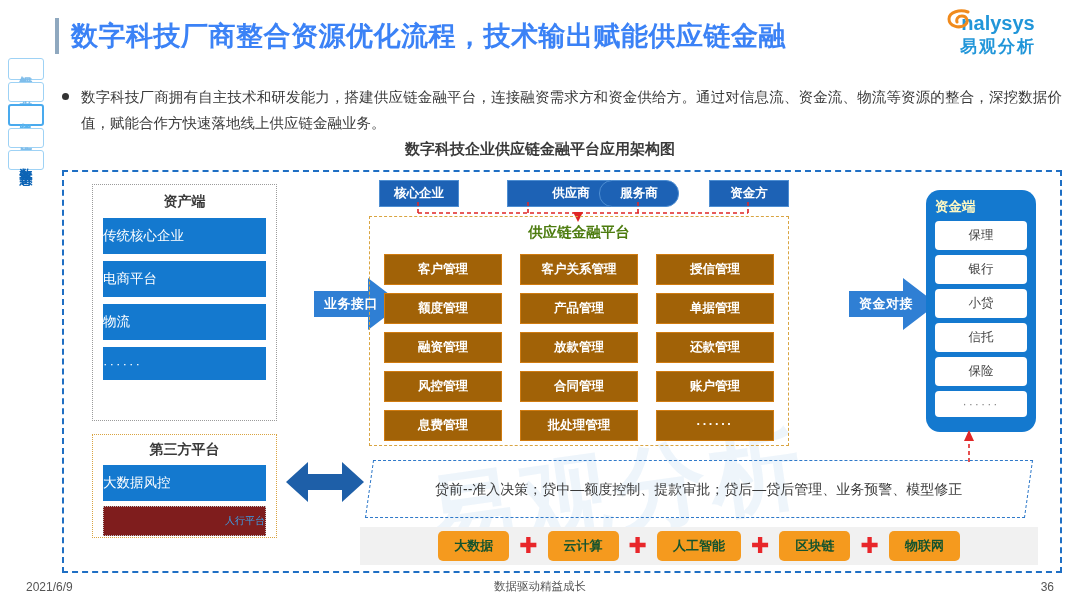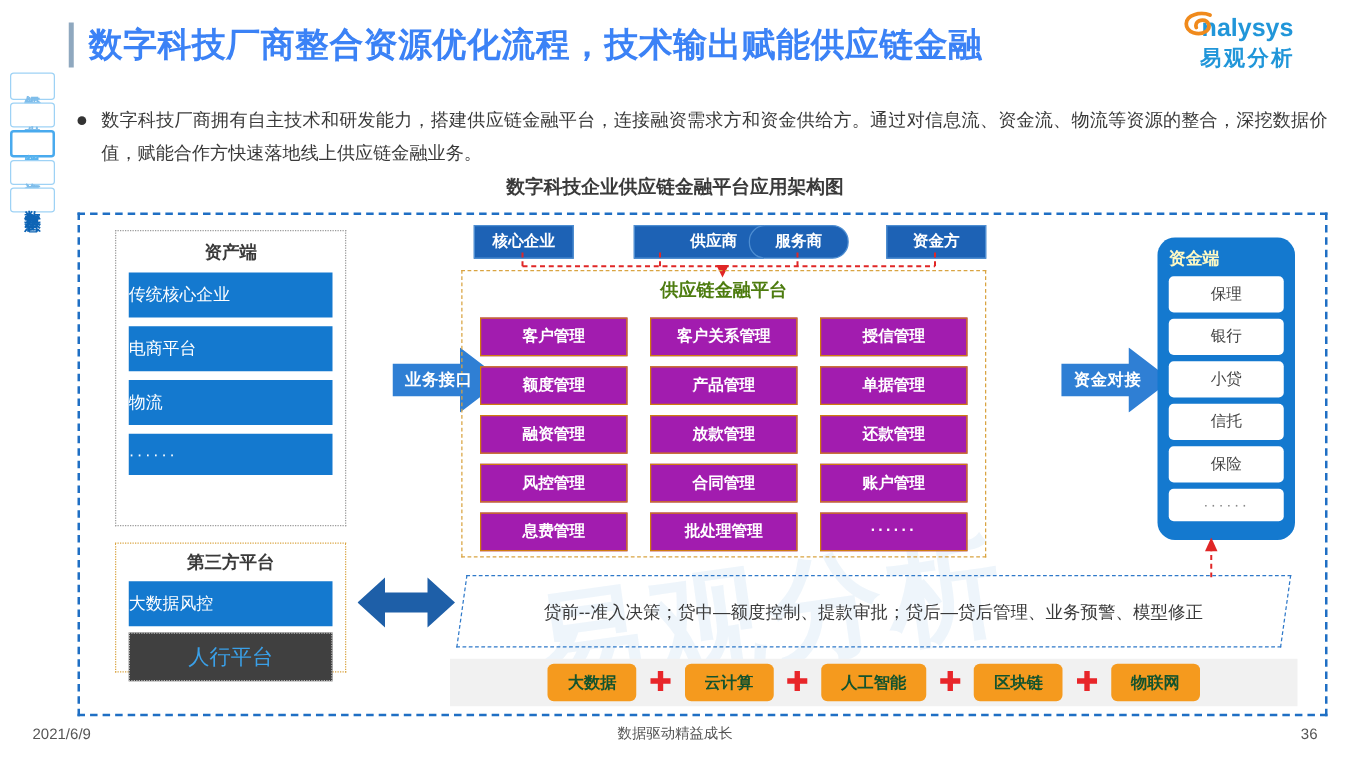--- a/index.html
+++ b/index.html
@@ -115,22 +115,22 @@
 
   #third-party-box {
     position: absolute; left: 28px; top: 262px;
     width: 185px; height: 104px;
     border: 1px dotted #d9a441;
     box-sizing: border-box;
     padding: 5px 10px;
   }
   #third-party-box .col-title { margin: 1px 0 6px; }
   .ghost-item {
-    border: 1px dotted #bfbfbf; color: #3aa0e8; background: #404040;
-    font-size: 17px; text-align: center; padding: 7px 0;
+    border: 1px dotted #bfbfbf; color: #3aa0e8; background: #7f1d1d;
+    font-size: 10px; text-align: right; padding: 7px 0;
   }
 
   
   .arrow-right {
     position: absolute;
     display: flex; align-items: center; justify-content: center;
   }
   .arrow-right .arrow-shape {
     position: absolute; left: 0; top: 0; width: 100%; height: 100%;
   }
@@ -153,21 +153,21 @@
     text-align: center; font-size: 14.5px; font-weight: bold;
     color: #4d7c0f; margin: 6px 0 12px;
   }
   #platform-grid {
     display: grid;
     grid-template-columns: repeat(3, 1fr);
     gap: 8px 18px;
     padding: 0 14px;
   }
   .orange-cell {
-    background: #a21caf; border: 1px solid #d07b10;
+    background: #a16207; border: 1px solid #d07b10;
     color: #fff; font-size: 12.5px; font-weight: bold;
     text-align: center; padding: 6px 0; white-space: nowrap;
   }
   .orange-cell.dots { letter-spacing: 2px; }
 
   
   .role-label {
     position: absolute; top: 8px;
     background: #1d62b5; color: #fff;
     font-size: 12.5px; font-weight: bold;

